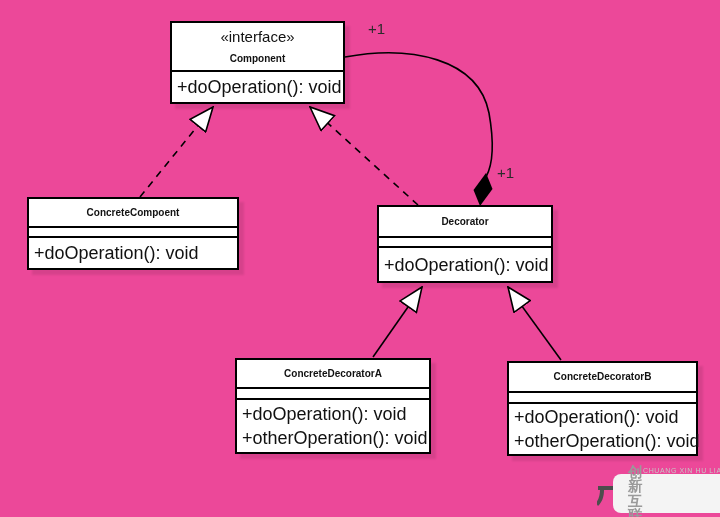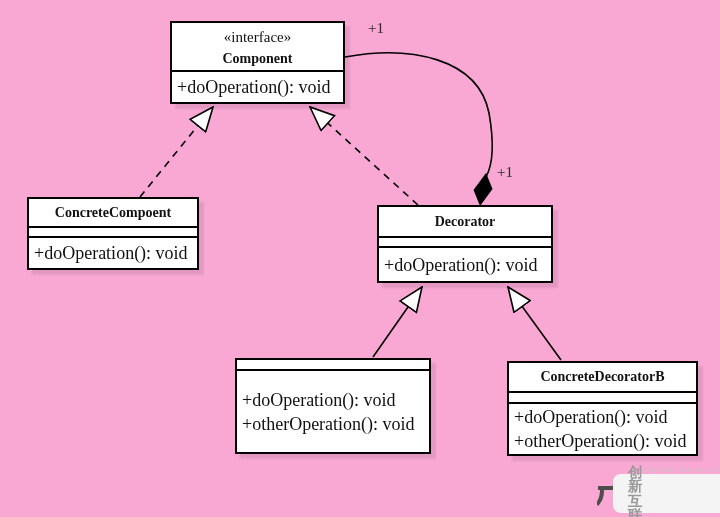--- a/index.html
+++ b/index.html
@@ -1,28 +1,28 @@
 <!DOCTYPE html>
 <html><head>
 <meta charset="utf-8">
 <style>
   html,body{margin:0;padding:0;background:#ffffff;}
   .stage{
-    position:relative;width:720px;height:517px;overflow:hidden;background:#f9a8d4;
-    font-family:Liberation Serif, serif;color:#111;
+    position:relative;width:720px;height:517px;overflow:hidden;background:#ec4899;
+    font-family:Liberation Sans, sans-serif;color:#111;
   }
   .edges{position:absolute;left:0;top:0;width:720px;height:517px;pointer-events:none;}
   .uml-box{
     position:absolute;box-sizing:border-box;background:#ffffff;border:2px solid #000;
     display:flex;flex-direction:column;
     box-shadow:5px 5px 2px rgba(0,0,0,0.09);
   }
   .uml-head{border-bottom:2px solid #000;text-align:center;box-sizing:border-box;padding-top:3px;}
   .uml-stereo{font-size:15px;line-height:22px;}
-  .uml-name{font-size:14px;font-weight:bold;line-height:22px;}
+  .uml-name{font-size:10px;font-weight:bold;line-height:22px;}
   .uml-name-row{border-bottom:2px solid #000;display:flex;align-items:center;justify-content:center;box-sizing:border-box;}
   .uml-attrs{border-bottom:2px solid #000;box-sizing:border-box;}
   .uml-ops{flex:1;display:flex;flex-direction:column;justify-content:center;padding:1px 5px;box-sizing:border-box;}
   .uml-op{font-size:18px;line-height:24px;white-space:nowrap;}
   .mult{position:absolute;font-size:15px;color:#2b2b2b;}
   .wm-pill{
     position:absolute;left:613px;top:474px;width:107px;height:39px;background:#f4f4f4;
     border-radius:8px 0 0 8px;display:flex;align-items:center;box-sizing:border-box;padding-left:11px;gap:4px;
   }
   .wm-textcol{display:flex;flex-direction:row;line-height:1;}
@@ -57,41 +57,44 @@
   <div class="uml-box" style="left:170px;top:21px;width:175px;height:83px">
     <div class="uml-head" style="height:49px">
       <div class="uml-stereo">«interface»</div>
       <div class="uml-name">Component</div>
     </div>
     <div class="uml-ops">
       <div class="uml-op">+doOperation(): void</div>
     </div>
   </div>
 
-  <div class="uml-box" style="left:27px;top:197px;width:172px;height:73px">
+  <div class="uml-box" style="left:27px;top:197px;width:212px;height:73px">
     <div class="uml-name-row" style="height:29px">
       <div class="uml-name">ConcreteCompoent</div>
     </div>
     <div class="uml-attrs" style="height:10px"></div>
     <div class="uml-ops">
       <div class="uml-op">+doOperation(): void</div>
     </div>
   </div>
 
   <div class="uml-box" style="left:377px;top:205px;width:176px;height:78px">
     <div class="uml-name-row" style="height:31px">
       <div class="uml-name">Decorator</div>
     </div>
     <div class="uml-attrs" style="height:10px"></div>
     <div class="uml-ops">
       <div class="uml-op">+doOperation(): void</div>
     </div>
   </div>
 
   <div class="uml-box" style="left:235px;top:358px;width:196px;height:96px">
+    <div class="uml-name-row" style="height:29px">
+      <div class="uml-name">ConcreteDecoratorA</div>
+    </div>
     <div class="uml-attrs" style="height:11px"></div>
     <div class="uml-ops">
       <div class="uml-op">+doOperation(): void</div>
       <div class="uml-op">+otherOperation(): void</div>
     </div>
   </div>
 
   <div class="uml-box" style="left:507px;top:361px;width:191px;height:95px">
     <div class="uml-name-row" style="height:32px">
       <div class="uml-name">ConcreteDecoratorB</div>

